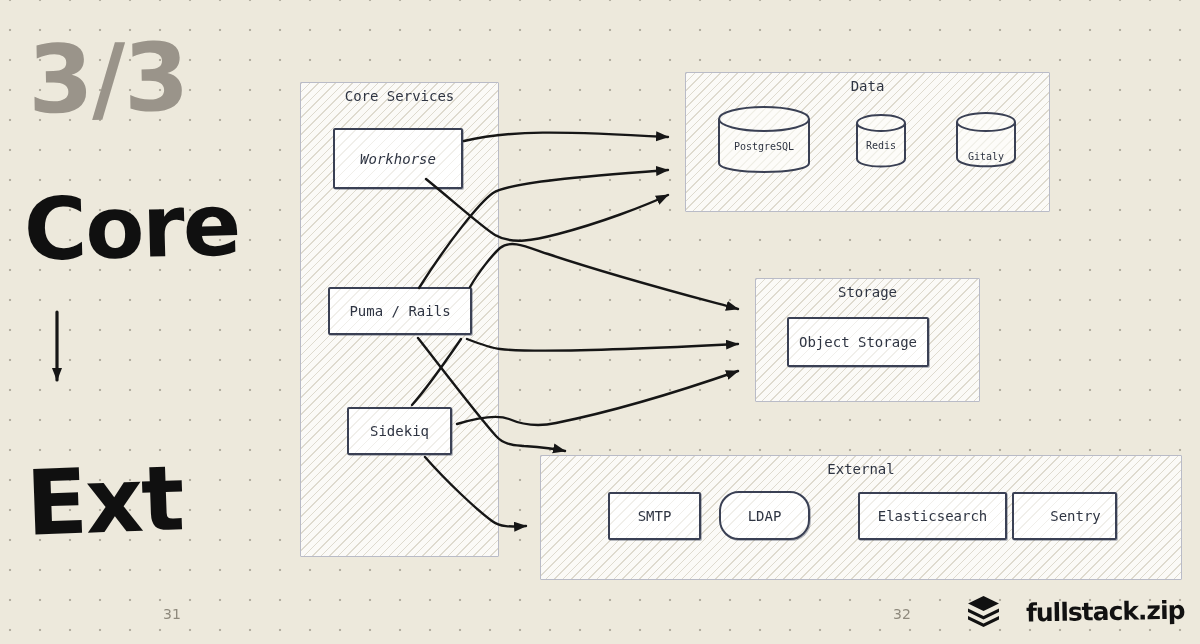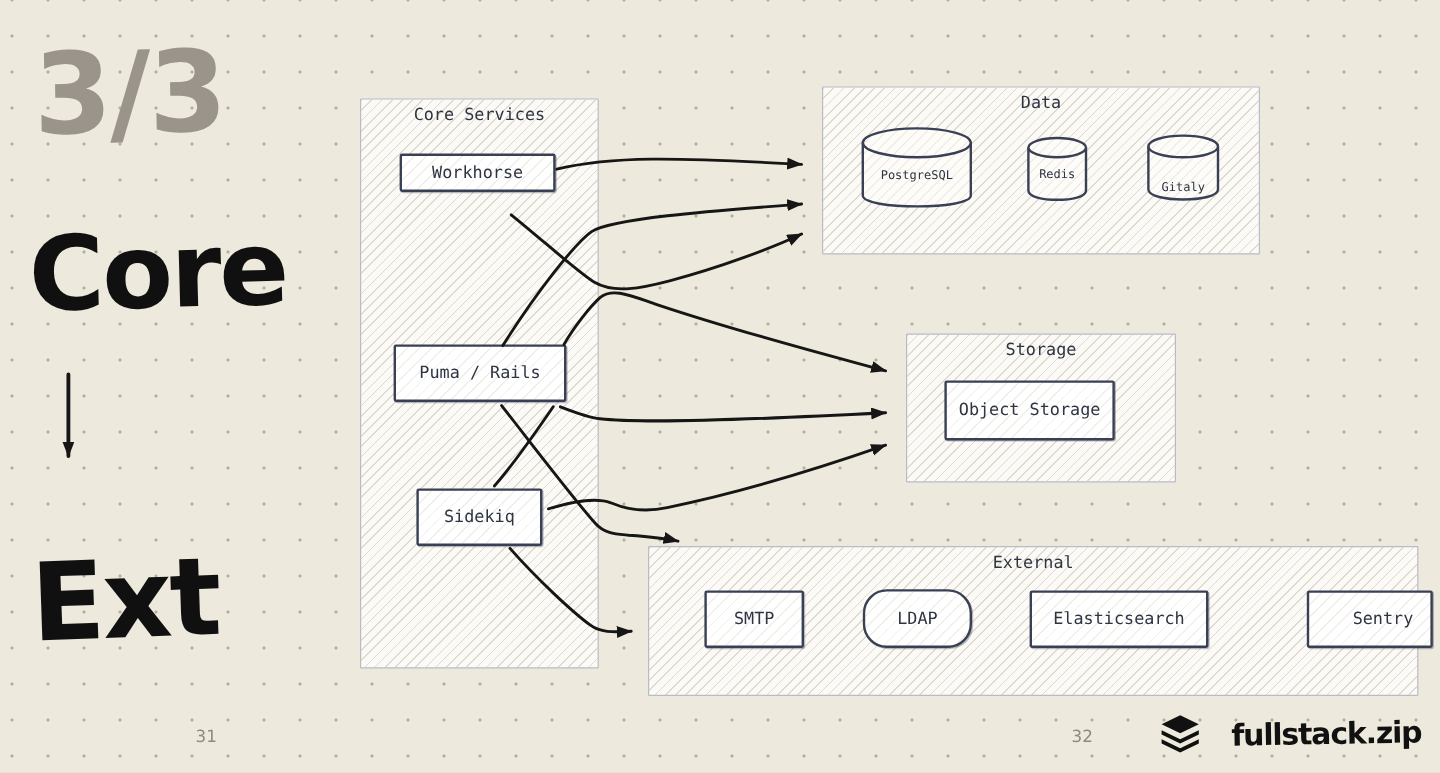--- a/index.html
+++ b/index.html
@@ -41,28 +41,28 @@
     position:absolute; z-index:2; box-sizing:border-box;
     border:2px solid #3a4054; border-radius:2px;
     background-color:#ffffff;
     background-image: repeating-linear-gradient(135deg,
       rgba(176,167,141,0.18) 0px, rgba(176,167,141,0.18) 1px,
       transparent 1px, transparent 7px);
     display:flex; align-items:center; justify-content:center;
     font-size:14px; color:#2e3442;
     box-shadow:1px 1px 0 rgba(58,64,84,0.35);
   }
-  #node-workhorse      { left:333px; top:128px; width:130px; height:32px; }
+  #node-workhorse      { left:333px; top:128px; width:130px; height:61px;font-style:italic; }
   #node-puma           { left:328px; top:287px; width:144px; height:48px; }
   #node-sidekiq        { left:347px; top:407px; width:105px; height:48px; }
   #node-object-storage { left:787px; top:317px; width:142px; height:50px; }
-  #node-smtp           { left:587px; top:492px; width:83px;  height:48px; }
+  #node-smtp           { left:608px; top:492px; width:93px;  height:48px; }
   #node-ldap           { left:719px; top:491px; width:91px;  height:49px;border-radius:20px; }
   #node-elasticsearch  { left:858px; top:492px; width:149px; height:48px; }
-  #node-sentry         { left:1089px;top:492px; width:105px; height:48px;padding-left:22px; }
+  #node-sentry         { left:1012px;top:492px; width:105px; height:48px;padding-left:22px; }
   
   .cyl { position:absolute; z-index:2; }
   .cyl svg { display:block; }
   .clabel {
     position:absolute; left:0; right:0; text-align:center;
     font-size:10px; color:#2e3442;
   }
   #cyl-postgresql { left:717px; top:105px; width:94px; height:72px; }
   #cyl-postgresql .clabel { top:36px; }
   #cyl-redis      { left:855px; top:113px; width:52px; height:57px; }

